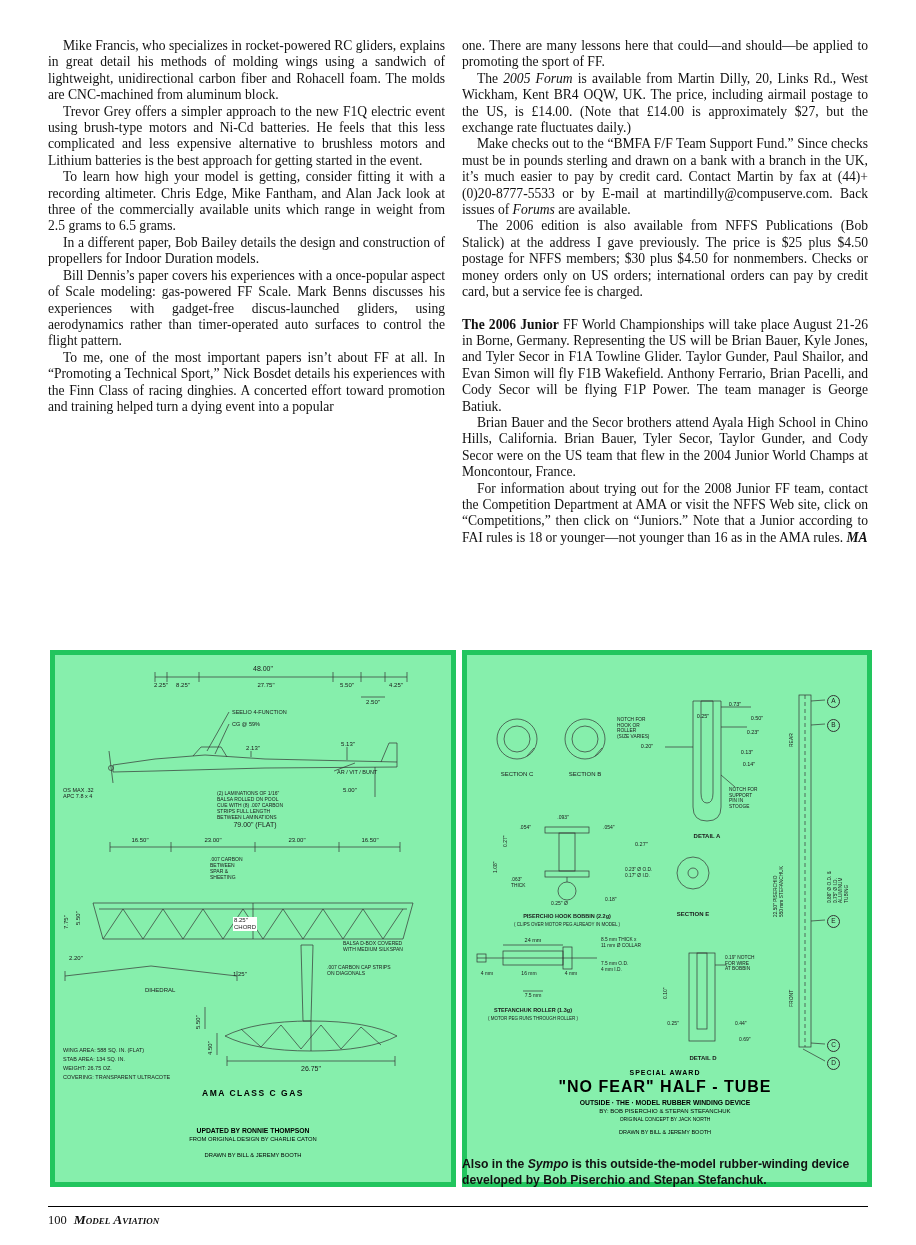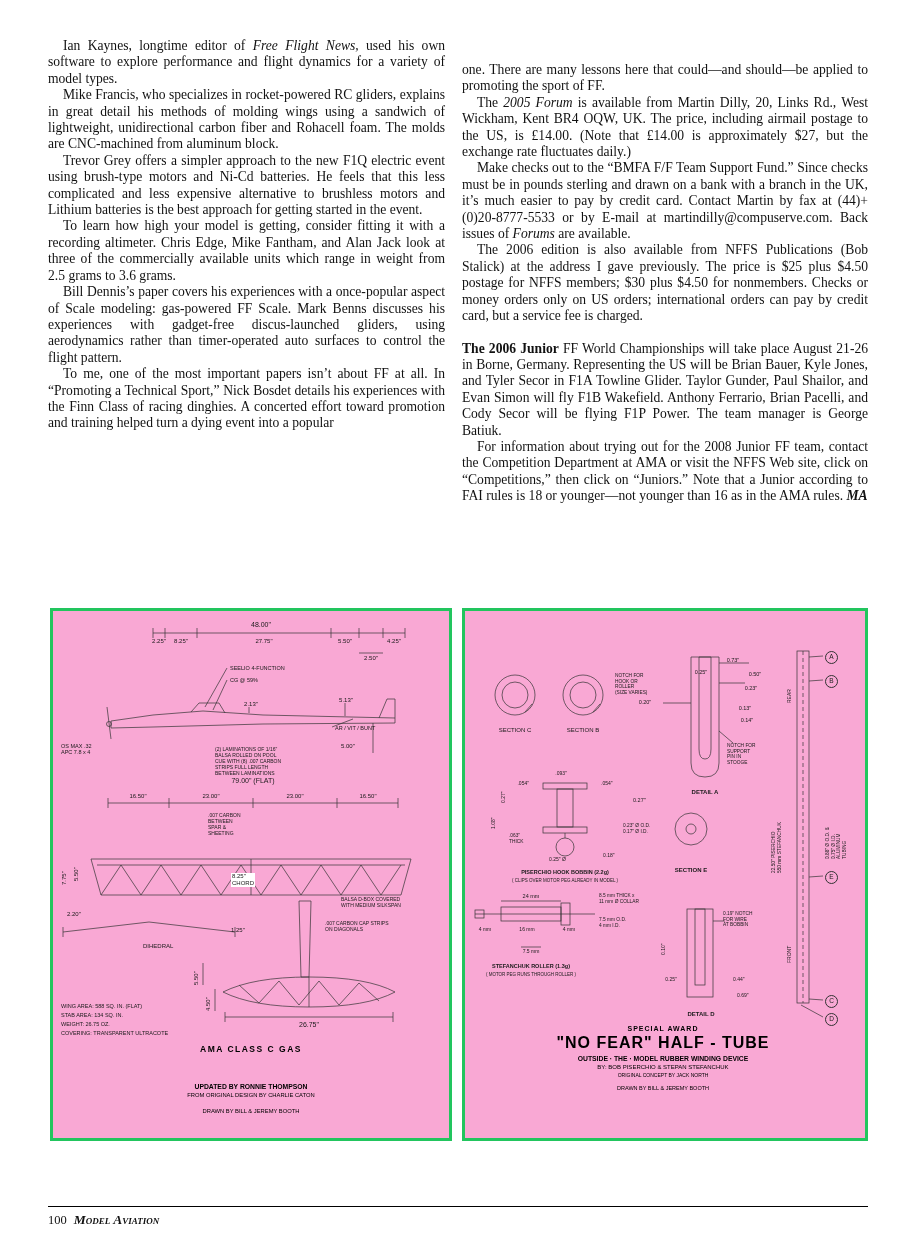--- a/index.html
+++ b/index.html
@@ -5,24 +5,24 @@
   html,body{margin:0;padding:0;background:#ffffff;}
   #page{
     position:relative;width:916px;height:1245px;background:#fff;
     font-family:"Liberation Serif", serif;color:#111;overflow:hidden;
   }
   
   .col{position:absolute;top:38px;font-size:13.6px;line-height:16.4px;text-align:justify;}
   #col-left{left:48px;width:397px;}
   #col-right{left:462px;width:406px;}
   .col p{margin:0;text-indent:15px;}
-  .col p.noindent{text-indent:0;margin-top:24px;}
+  .col p.noindent{text-indent:0;}
   .col p.spacer{margin-top:16px;}
   
-  .plan{position:absolute;top:608px;height:527px;border:3px solid #22c55e;background:#f9a8d4;}
+  .plan{position:absolute;top:650px;height:527px;border:5px solid #22c55e;background:#86efac;}
   #plan-left{left:50px;width:396px;}
   #plan-right{left:462px;width:400px;}
   .plan svg{position:absolute;left:0;top:0;width:100%;height:100%;}
   .labels{position:absolute;left:0;top:0;width:100%;height:100%;}
   .plabel{
     position:absolute;font-family:"Liberation Sans",sans-serif;font-size:6px;
     line-height:1.18;white-space:pre-line;color:#1a1a1a;transform-origin:left top;
   }
   .plabel.bg{background:#fff;padding:0 1px;}
   .plabel.circ{
@@ -42,33 +42,34 @@
   #footer-rule{position:absolute;left:48px;right:48px;top:1206px;border-top:1.3px solid #000;}
   #footer{position:absolute;left:48px;top:1212px;font-size:12.5px;display:flex;align-items:baseline;gap:7px;}
   #footer .mag{font-weight:bold;font-style:italic;font-variant:small-caps;font-size:13.5px;}
 </style>
 </head>
 <body>
 
 <div id="page">
 
   <div id="col-left" class="col">
-      <p><span>Ian Kaynes, longtime editor of </span><i>Free Flight News,</i><span> used his own software to explore performance and flight dynamics for a variety of model types.</span></p>
       <p><span>Mike Francis, who specializes in rocket-powered RC gliders, explains in great detail his methods of molding wings using a sandwich of lightweight, unidirectional carbon fiber and Rohacell foam. The molds are CNC-machined from aluminum block.</span></p>
       <p><span>Trevor Grey offers a simpler approach to the new F1Q electric event using brush-type motors and Ni-Cd batteries. He feels that this less complicated and less expensive alternative to brushless motors and Lithium batteries is the best approach for getting started in the event.</span></p>
-      <p><span>To learn how high your model is getting, consider fitting it with a recording altimeter. Chris Edge, Mike Fantham, and Alan Jack look at three of the commercially available units which range in weight from 2.5 grams to 3.6 grams.</span></p>
+      <p><span>To learn how high your model is getting, consider fitting it with a recording altimeter. Chris Edge, Mike Fantham, and Alan Jack look at three of the commercially available units which range in weight from 2.5 grams to 6.5 grams.</span></p>
+      <p><span>In a different paper, Bob Bailey details the design and construction of propellers for Indoor Duration models.</span></p>
       <p><span>Bill Dennis’s paper covers his experiences with a once-popular aspect of Scale modeling: gas-powered FF Scale. Mark Benns discusses his experiences with gadget-free discus-launched gliders, using aerodynamics rather than timer-operated auto surfaces to control the flight pattern.</span></p>
       <p><span>To me, one of the most important papers isn’t about FF at all. In “Promoting a Technical Sport,” Nick Bosdet details his experiences with the Finn Class of racing dinghies. A concerted effort toward promotion and training helped turn a dying event into a popular</span></p>
     </div>
   <div id="col-right" class="col">
       <p class="noindent"><span>one. There are many lessons here that could—and should—be applied to promoting the sport of FF.</span></p>
       <p><span>The </span><i>2005 Forum</i><span> is available from Martin Dilly, 20, Links Rd., West Wickham, Kent BR4 OQW, UK. The price, including airmail postage to the US, is £14.00. (Note that £14.00 is approximately $27, but the exchange rate fluctuates daily.)</span></p>
       <p><span>Make checks out to the “BMFA F/F Team Support Fund.” Since checks must be in pounds sterling and drawn on a bank with a branch in the UK, it’s much easier to pay by credit card. Contact Martin by fax at (44)+(0)20-8777-5533 or by E-mail at martindilly@compuserve.com. Back issues of </span><i>Forums</i><span> are available.</span></p>
       <p><span>The 2006 edition is also available from NFFS Publications (Bob Stalick) at the address I gave previously. The price is $25 plus $4.50 postage for NFFS members; $30 plus $4.50 for nonmembers. Checks or money orders only on US orders; international orders can pay by credit card, but a service fee is charged.</span></p>
       <p class="noindent spacer"><b>The 2006 Junior</b><span> FF World Championships will take place August 21-26 in Borne, Germany. Representing the US will be Brian Bauer, Kyle Jones, and Tyler Secor in F1A Towline Glider. Taylor Gunder, Paul Shailor, and Evan Simon will fly F1B Wakefield. Anthony Ferrario, Brian Pacelli, and Cody Secor will be flying F1P Power. The team manager is George Batiuk.</span></p>
+      <p><span>Brian Bauer and the Secor brothers attend Ayala High School in Chino Hills, California. Brian Bauer, Tyler Secor, Taylor Gunder, and Cody Secor were on the US team that flew in the 2004 Junior World Champs at Moncontour, France.</span></p>
       <p><span>For information about trying out for the 2008 Junior FF team, contact the Competition Department at AMA or visit the NFFS Web site, click on “Competitions,” then click on “Juniors.” Note that a Junior according to FAI rules is 18 or younger—not younger than 16 as in the AMA rules. </span><b style="font-style: italic;">MA</b></p>
     </div>
 
   <div id="plan-left" class="plan">
     <svg viewBox="0 0 396 527">
       <g stroke="#333" stroke-width="0.7" fill="none">
         <line x1="100" y1="22" x2="352" y2="22"></line>
         <line x1="100" y1="17" x2="100" y2="27"></line>
           <line x1="112" y1="17" x2="112" y2="27"></line>
         <line x1="144" y1="17" x2="144" y2="27"></line>
@@ -273,20 +274,21 @@
         <span class="plabel circ" style="left: 360px; top: 402px;">D</span>
       </div>
     <div class="tline" style="top:414px;font-size:7px;font-weight:bold;letter-spacing:1px;">SPECIAL AWARD</div>
     <div class="tline" style="top:423px;font-size:16px;font-weight:bold;letter-spacing:1px;">"NO FEAR"  HALF - TUBE</div>
     <div class="tline" style="top:444px;font-size:6.8px;font-weight:bold;">OUTSIDE · THE · MODEL RUBBER WINDING DEVICE</div>
     <div class="tline" style="top:453px;font-size:6px;">BY: BOB PISERCHIO &amp; STEPAN STEFANCHUK</div>
     <div class="tline" style="top:461px;font-size:5px;">ORIGINAL CONCEPT BY JACK NORTH</div>
     <div class="tline" style="top:474px;font-size:5.5px;">DRAWN BY BILL &amp; JEREMY BOOTH</div>
   </div>
 
+  <div id="caption-right" class="caption"><span>Also in the </span><i>Sympo</i><span> is this outside-the-model rubber-winding device developed by Bob Piserchio and Stepan Stefanchuk.</span></div>
 
   <div id="footer-rule"></div>
   <div id="footer">
     <span>100</span>
     <span class="mag">Model Aviation</span>
   </div>
 
 </div>
 
 </body></html>

